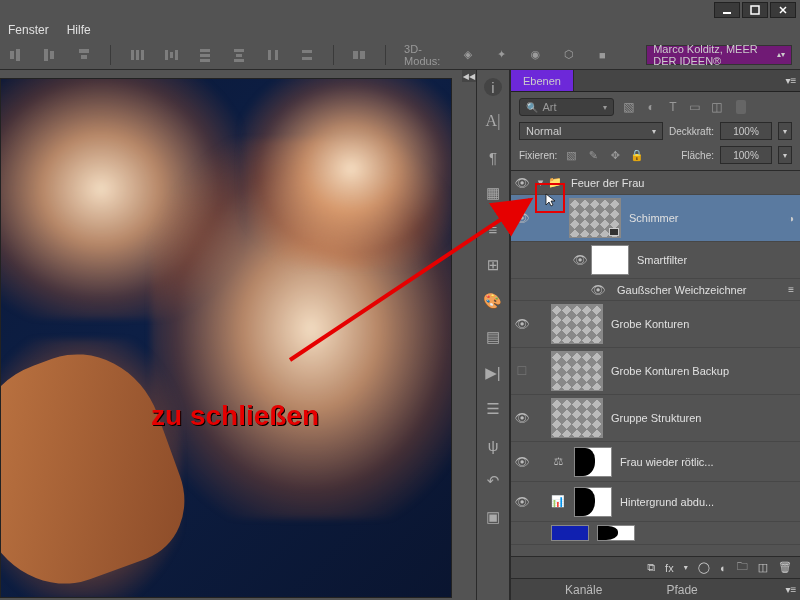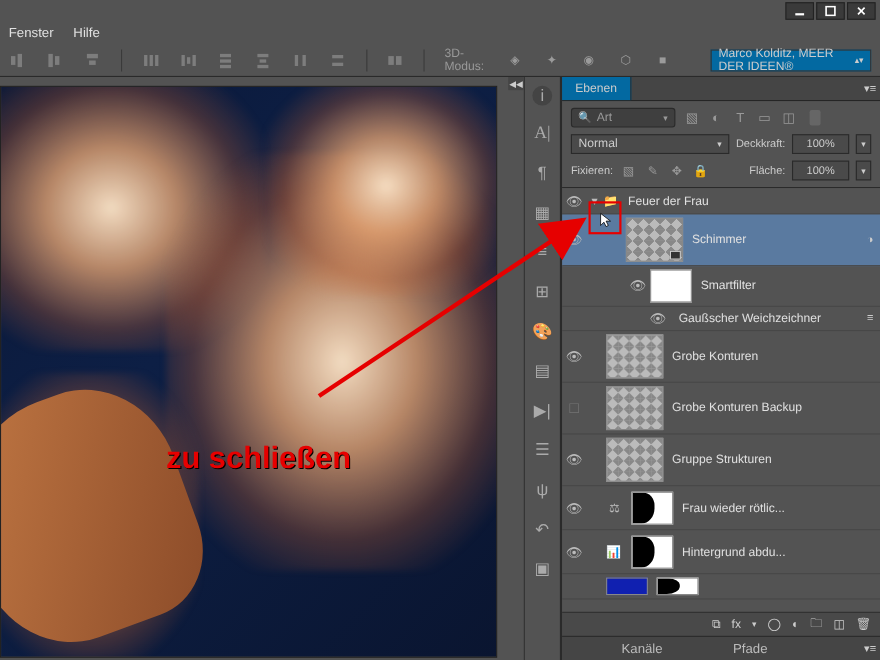--- a/index.html
+++ b/index.html
@@ -4,35 +4,35 @@
 <style>
 * { margin: 0; padding: 0; box-sizing: border-box; font-family: "Segoe UI", Tahoma, sans-serif; }
 body { background: #535353; width: 800px; height: 600px; overflow: hidden; color: #ccc; font-size: 11px; }
 .titlebar { height: 20px; background: #535353; display: flex; justify-content: flex-end; align-items: center; padding-right: 4px; gap: 2px; }
 .winbtn { width: 26px; height: 16px; background: #3a3a3a; border: 1px solid #222; display: flex; align-items: center; justify-content: center; color: #fff; font-size: 10px; }
 .menubar { height: 20px; display: flex; align-items: center; padding-left: 8px; gap: 18px; color: #e0e0e0; font-size: 12px; }
 .toolbar { height: 30px; background: #535353; border-bottom: 1px solid #2a2a2a; display: flex; align-items: center; padding: 0 8px; gap: 18px; }
 .tool-sep { width: 1px; height: 20px; background: #3a3a3a; }
 .tool-icon { width: 22px; height: 22px; display: flex; align-items: center; justify-content: center; opacity: 0.6; }
 .tool-icon svg { width: 16px; height: 16px; }
-.dropdown-wide { width: 200px; height: 20px; background: #0369a1; border: 1px solid #333; display: flex; align-items: center; padding: 0 6px; font-size: 11px; color: #ccc; justify-content: space-between; }
+.dropdown-wide { width: 200px; height: 20px; background: #701a75; border: 1px solid #333; display: flex; align-items: center; padding: 0 6px; font-size: 11px; color: #ccc; justify-content: space-between; }
 .main { display: flex; height: 530px; }
 .canvas-area { flex: 1; background: #535353; position: relative; padding-top: 8px; }
 .canvas-collapse { position: absolute; right: 0; top: 0; width: 14px; height: 12px; background: #454545; display:flex; align-items:center; justify-content:center; font-size:8px; }
 .canvas { width: 452px; height: 520px; background: linear-gradient(135deg, #0a1838 0%, #0d1f45 40%, #0a1530 100%); position: relative; overflow: hidden; border: 1px solid #222; }
 .flame { position: absolute; background: radial-gradient(ellipse at center, rgba(255,230,200,0.95) 0%, rgba(255,180,120,0.7) 30%, rgba(200,100,50,0.3) 60%, transparent 80%); filter: blur(3px); }
 .arm { position: absolute; left: -30px; top: 280px; width: 200px; height: 220px; background: linear-gradient(120deg, #c47a45, #8a4a28); border-radius: 50% 40% 30% 40%; transform: rotate(-20deg); }
 .annotation { position: absolute; font-weight: bold; font-size: 28px; color: #e60000; text-shadow: 1px 1px 0 #000; line-height: 1.2; text-align: center; }
 .arrow-svg { position: absolute; pointer-events: none; }
 .red-box { position: absolute; border: 2px solid #e60000; }
 .vtool-strip { width: 34px; background: #535353; display: flex; flex-direction: column; align-items: center; padding-top: 8px; gap: 14px; border-left: 1px solid #2a2a2a; border-right: 1px solid #2a2a2a; }
 .vtool-strip .ico { width: 22px; height: 22px; display: flex; align-items: center; justify-content: center; color: #aaa; font-size: 15px; }
 .panels { width: 290px; background: #535353; display: flex; flex-direction: column; border-left: 1px solid #2a2a2a; }
 .panel-tab-row { height: 22px; background: #454545; display: flex; align-items: stretch; border-bottom: 1px solid #222; }
-.panel-tab { padding: 0 12px; display: flex; align-items: center; font-size: 11px; color: #ccc; background: #0369a1; border-right: 1px solid #2a2a2a; }
+.panel-tab { padding: 0 12px; display: flex; align-items: center; font-size: 11px; color: #ccc; background: #6d28d9; border-right: 1px solid #2a2a2a; }
 .panel-menu { margin-left: auto; width: 18px; display: flex; align-items: center; justify-content: center; font-size: 10px; }
 .panel-controls { padding: 6px 8px; background: #535353; border-bottom: 1px solid #2a2a2a; display: flex; flex-direction: column; gap: 6px; }
 .ctrl-row { display: flex; align-items: center; gap: 6px; }
 .search-box { flex: 1; height: 18px; background: #3f3f3f; border: 1px solid #2a2a2a; border-radius: 3px; display: flex; align-items: center; padding: 0 6px; color: #999; gap: 4px; max-width: 95px; }
 .filter-icons { display: flex; gap: 4px; }
 .filter-icons .fi { width: 18px; height: 16px; display: flex; align-items: center; justify-content: center; color: #999; font-size: 12px; }
 .select-box { height: 18px; background: #4a4a4a; border: 1px solid #2a2a2a; display: flex; align-items: center; justify-content: space-between; padding: 0 6px; font-size: 11px; }
 .pct-box { width: 52px; height: 18px; background: #4a4a4a; border: 1px solid #2a2a2a; display: flex; align-items: center; justify-content: center; font-size: 10px; }
 .chev { width: 14px; height: 18px; background: #4a4a4a; border: 1px solid #2a2a2a; display:flex;align-items:center;justify-content:center;font-size:8px; }
 .lock-icons { display: flex; gap: 6px; }

